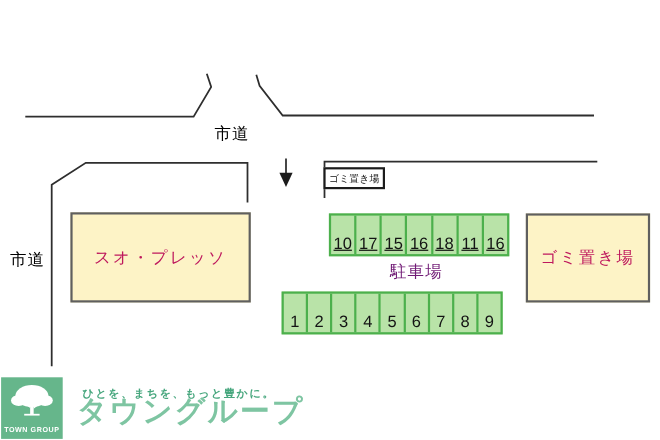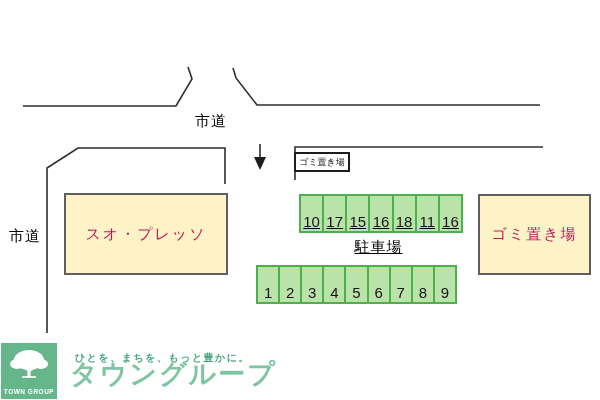--- a/index.html
+++ b/index.html
@@ -24,21 +24,21 @@
         font-size:9px;color:#111;white-space:nowrap;}
   .prow{position:absolute;display:flex;background:var(--parking-fill);
         border:2px solid var(--parking-border);}
   .prow-upper{left:299px;top:194px;width:164px;height:39px;text-decoration:underline;}
   .prow-lower{left:256px;top:265px;width:201px;height:39px;}
   .pcell{flex:1;border-right:2px solid var(--parking-border);display:flex;
         align-items:flex-end;justify-content:center;font-size:15px;color:#141414;
         padding-bottom:1px;}
   .pcell:last-child{border-right:none;}
   .parking-label{position:absolute;left:299px;top:238px;width:159px;text-align:center;
-        font-size:15px;color:#000000;letter-spacing:1px;text-decoration:underline;}
+        font-size:15px;color:#701a75;letter-spacing:1px;}
   .footer-logo-box{position:absolute;left:1px;top:343px;width:56px;height:56px;
         background:var(--logo-bg);}
   .footer-logo-box svg{position:absolute;left:8px;top:6px;}
   .logo-text{position:absolute;bottom:4px;left:0;width:100%;text-align:center;
         color:#fff;font-size:6.5px;font-weight:bold;letter-spacing:0.5px;}
   .tagline{position:absolute;left:75px;top:351px;font-size:10px;font-weight:bold;
         color:var(--tagline-green);letter-spacing:1.5px;white-space:nowrap;}
   .brand{position:absolute;left:70px;top:360px;font-size:27px;font-weight:bold;
         color:var(--brand-green);letter-spacing:2px;line-height:1.1;white-space:nowrap;}
 </style>

